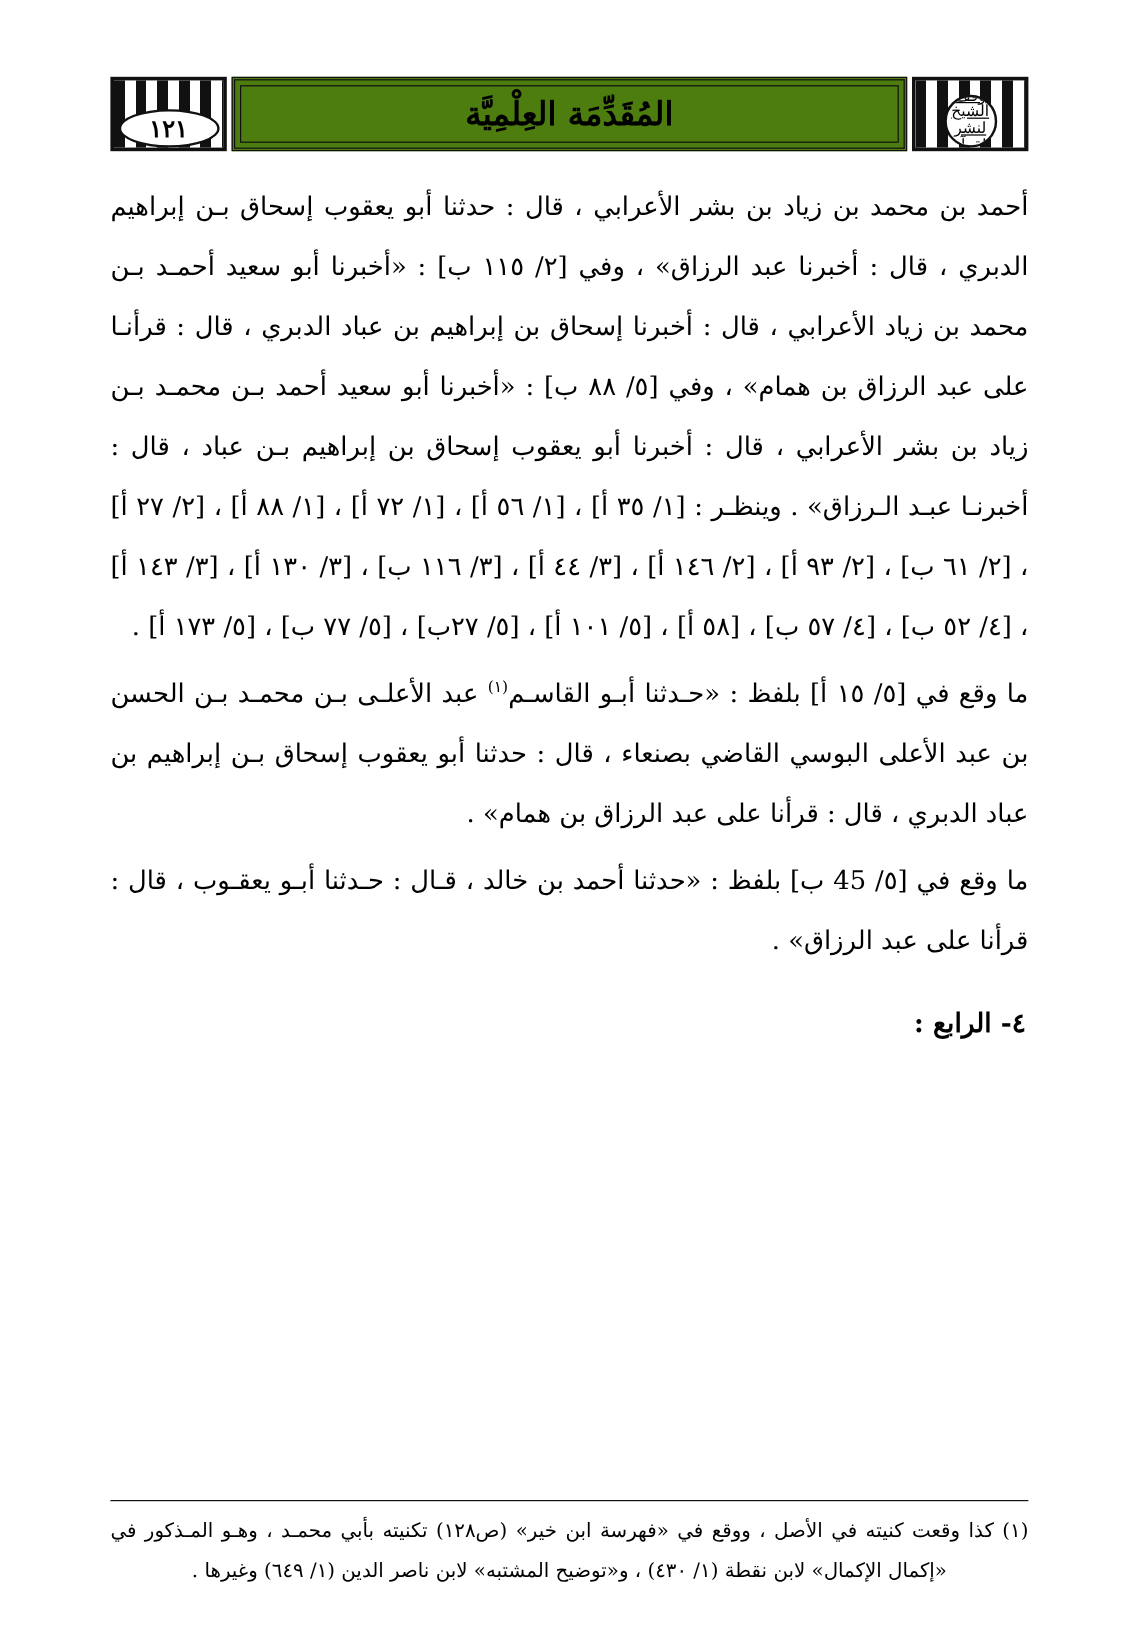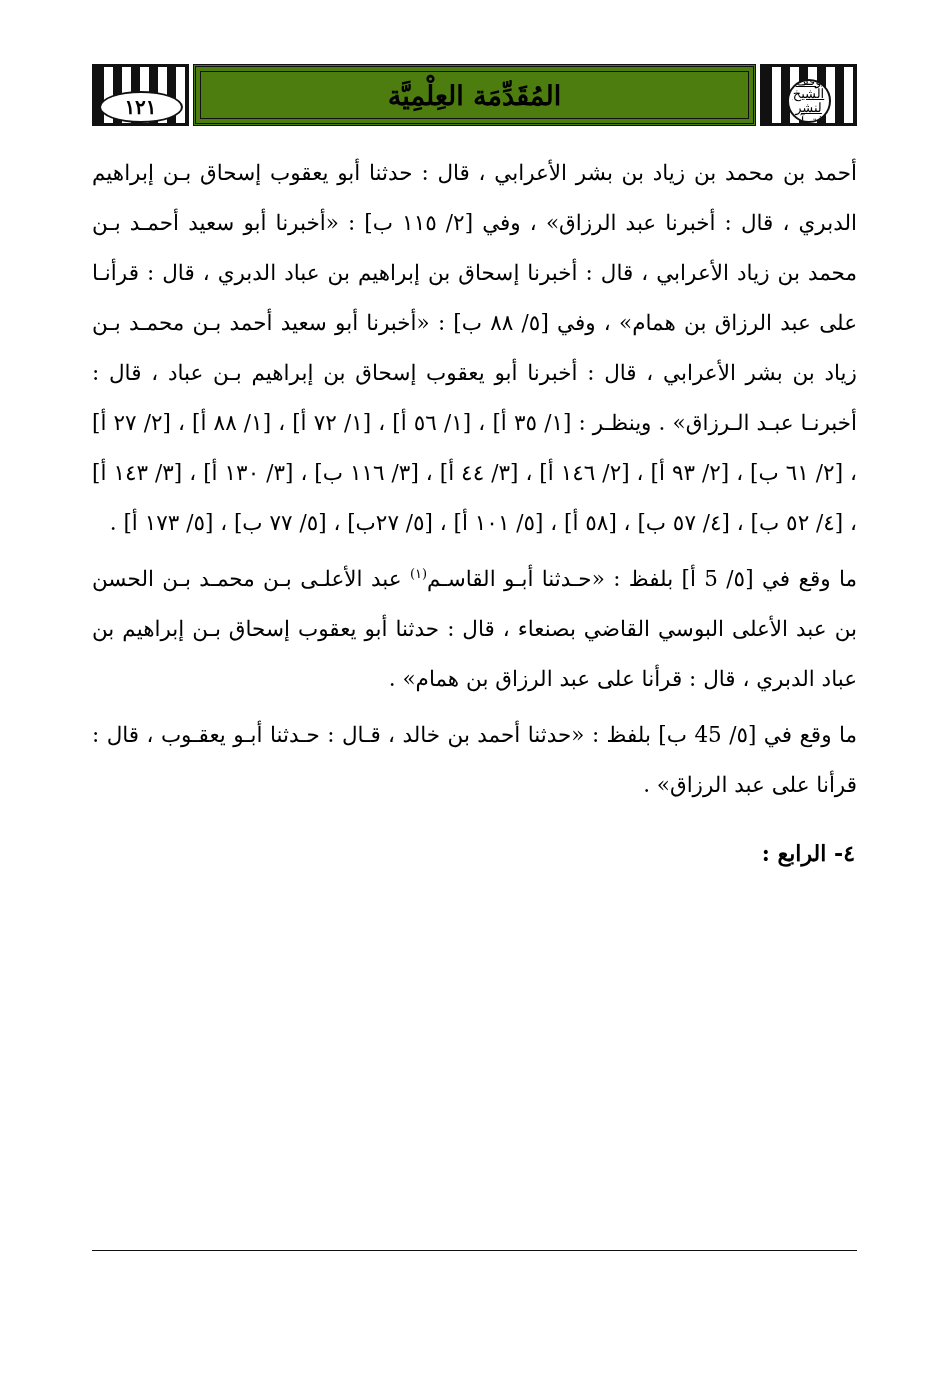--- a/index.html
+++ b/index.html
@@ -185,26 +185,27 @@
 
   </div>
 
   <div class="body">
 
     <div class="blk">
       <p class="para last-right">أحمد بن محمد بن زياد بن بشر الأعرابي ، قال : حدثنا أبو يعقوب إسحاق بـن إبراهيم الدبري ، قال : أخبرنا عبد الرزاق» ، وفي [٢/ ١١٥ ب] : «أخبرنا أبو سعيد أحمـد بـن محمد بن زياد الأعرابي ، قال : أخبرنا إسحاق بن إبراهيم بن عباد الدبري ، قال : قرأنـا على عبد الرزاق بن همام» ، وفي [٥/ ٨٨ ب] : «أخبرنا أبو سعيد أحمد بـن محمـد بـن زياد بن بشر الأعرابي ، قال : أخبرنا أبو يعقوب إسحاق بن إبراهيم بـن عباد ، قال : أخبرنـا عبـد الـرزاق» . وينظـر : [١/ ٣٥ أ] ، [١/ ٥٦ أ] ، [١/ ٧٢ أ] ، [١/ ٨٨ أ] ، [٢/ ٢٧ أ] ، [٢/ ٦١ ب] ، [٢/ ٩٣ أ] ، [٢/ ١٤٦ أ] ، [٣/ ٤٤ أ] ، [٣/ ١١٦ ب] ، [٣/ ١٣٠ أ] ، [٣/ ١٤٣ أ] ، [٤/ ٥٢ ب] ، [٤/ ٥٧ ب] ، [٥٨ أ] ، [٥/ ١٠١ أ] ، [٥/ ٢٧ب] ، [٥/ ٧٧ ب] ، [٥/ ١٧٣ أ] .</p>
     </div>
 
     <div class="blk">
-      <p class="para last-right"><span>ما وقع في [٥/ 5 أ] بلفظ : «حـدثنا أبـو القاسـم</span><sup class="fn">(١)</sup><span> عبد الأعلـى بـن محمـد بـن الحسن بن عبد الأعلى البوسي القاضي بصنعاء ، قال : حدثنا أبو يعقوب إسحاق بـن إبراهيم بن عباد الدبري ، قال : قرأنا على عبد الرزاق بن همام» .</span></p>
+      <p class="para last-right"><span>ما وقع في [٥/ ١٥ أ] بلفظ : «حـدثنا أبـو القاسـم</span><sup class="fn">(١)</sup><span> عبد الأعلـى بـن محمـد بـن الحسن بن عبد الأعلى البوسي القاضي بصنعاء ، قال : حدثنا أبو يعقوب إسحاق بـن إبراهيم بن عباد الدبري ، قال : قرأنا على عبد الرزاق بن همام» .</span></p>
     </div>
 
     <div class="blk">
       <p class="para last-right">ما وقع في [٥/ 45 ب] بلفظ : «حدثنا أحمد بن خالد ، قـال : حـدثنا أبـو يعقـوب ، قال : قرأنا على عبد الرزاق» .</p>
     </div>
 
     <div class="heading">٤- الرابع :</div>
 
   </div>
 
   <div class="footnote-rule"></div>
+  <div class="footnote">(١) كذا وقعت كنيته في الأصل ، ووقع في «فهرسة ابن خير» (ص١٢٨) تكنيته بأبي محمـد ، وهـو المـذكور في «إكمال الإكمال» لابن نقطة (١/ ٤٣٠) ، و«توضيح المشتبه» لابن ناصر الدين (١/ ٦٤٩) وغيرها .</div>
 
 </div>
 
 </body></html>

